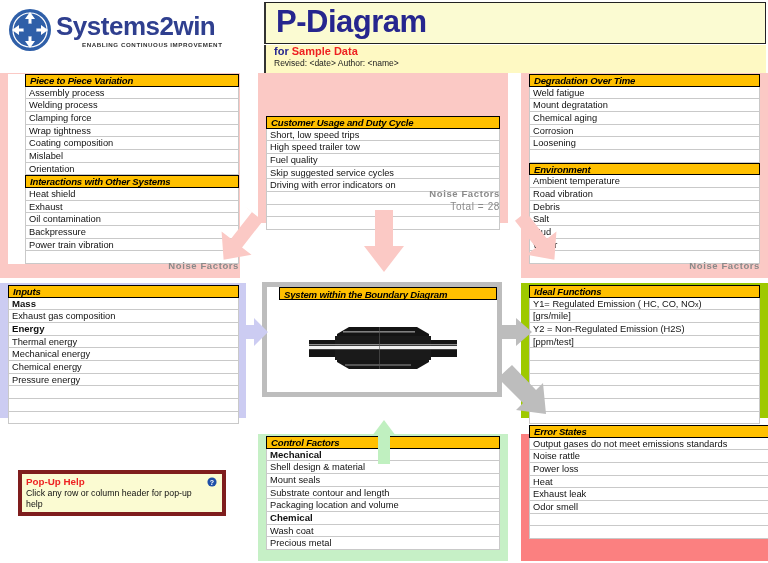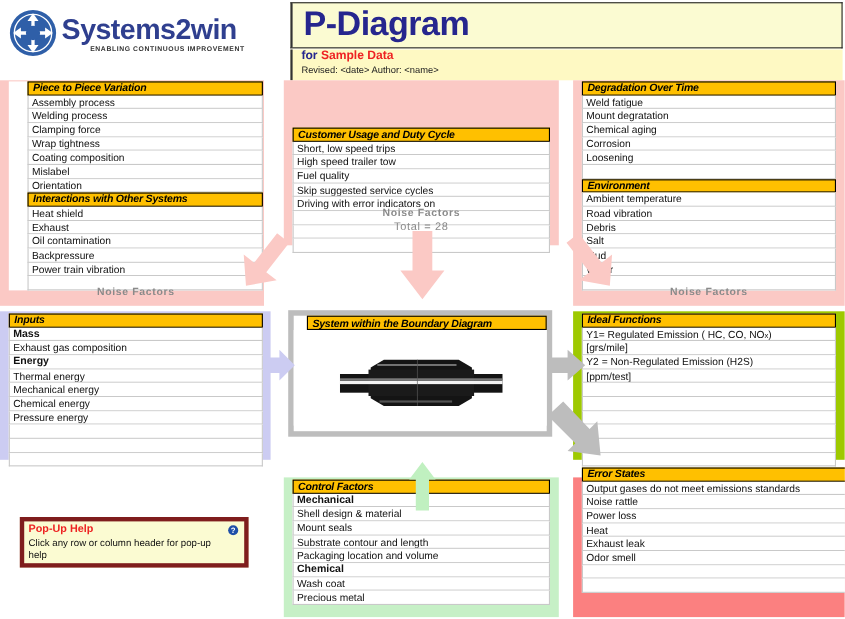--- a/index.html
+++ b/index.html
@@ -46,21 +46,21 @@
   .grow.blank { color:transparent; }
 
   
   .tint { position:absolute; }
   .tint-pink   { background:#fbc9c5; }
   .tint-purple { background:#ccccf2; }
   .tint-green  { background:#c6f0c6; }
   .tint-lime   { background:#9ec900; }
   .tint-red    { background:#fb8080; }
 
-  .nf-label { position:absolute; font-size:9.5px; font-weight:bold; color:#8a8a8a; text-align:center; letter-spacing:0.6px;}
+  .nf-label { position:absolute; font-size:9.5px; font-weight:bold; color:#8a8a8a; text-align:right; letter-spacing:0.6px;}
 
   
   .center-frame { position:absolute; left:262px; top:282px; width:240px; height:115px; background:#fff; border:5px solid #bdbdbd;}
   .cat-img { position:absolute; left:42px; top:22px; width:148px; height:52px; }
 
   
   .arrow { position:absolute; }
 
   
   .help-box {

